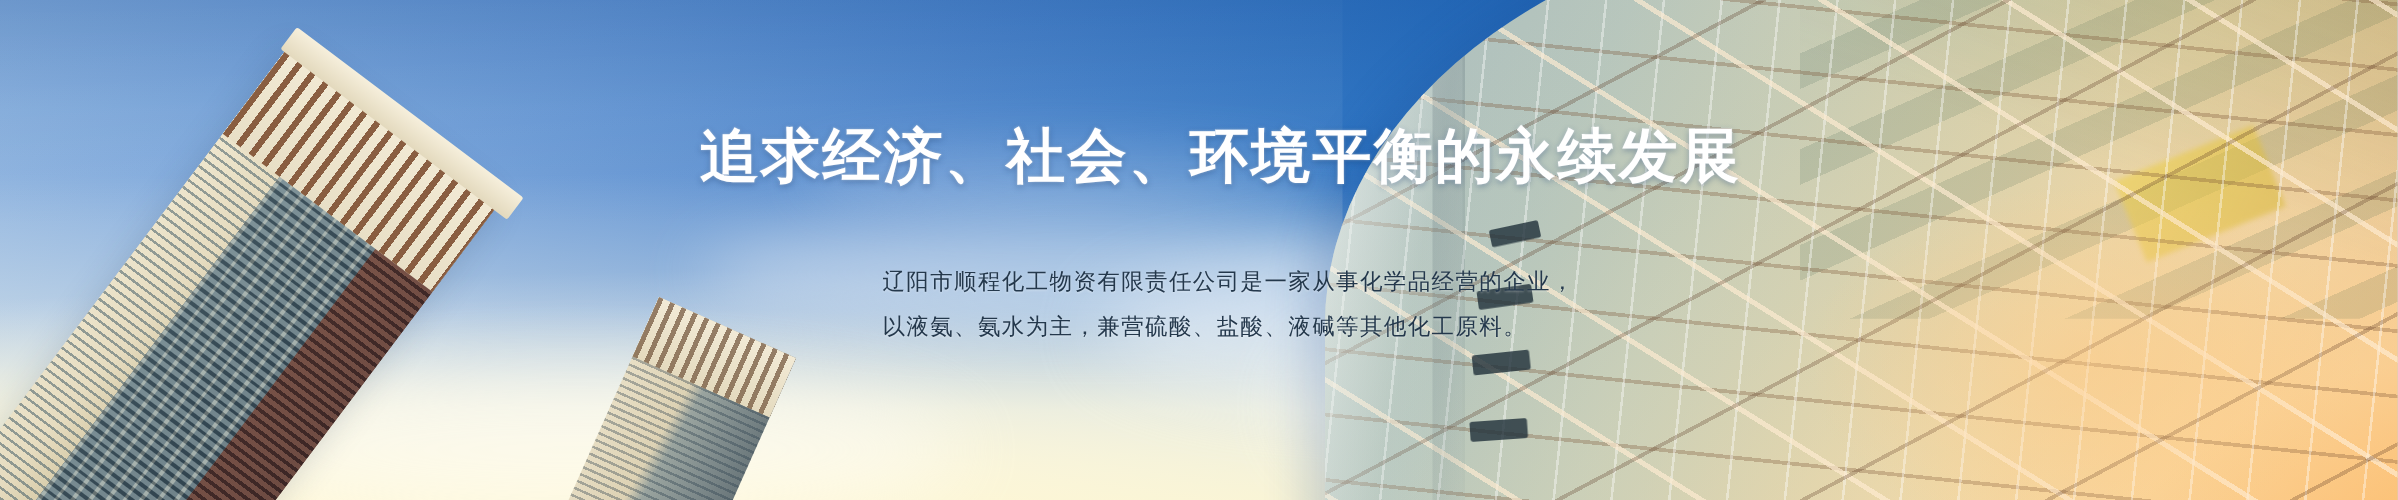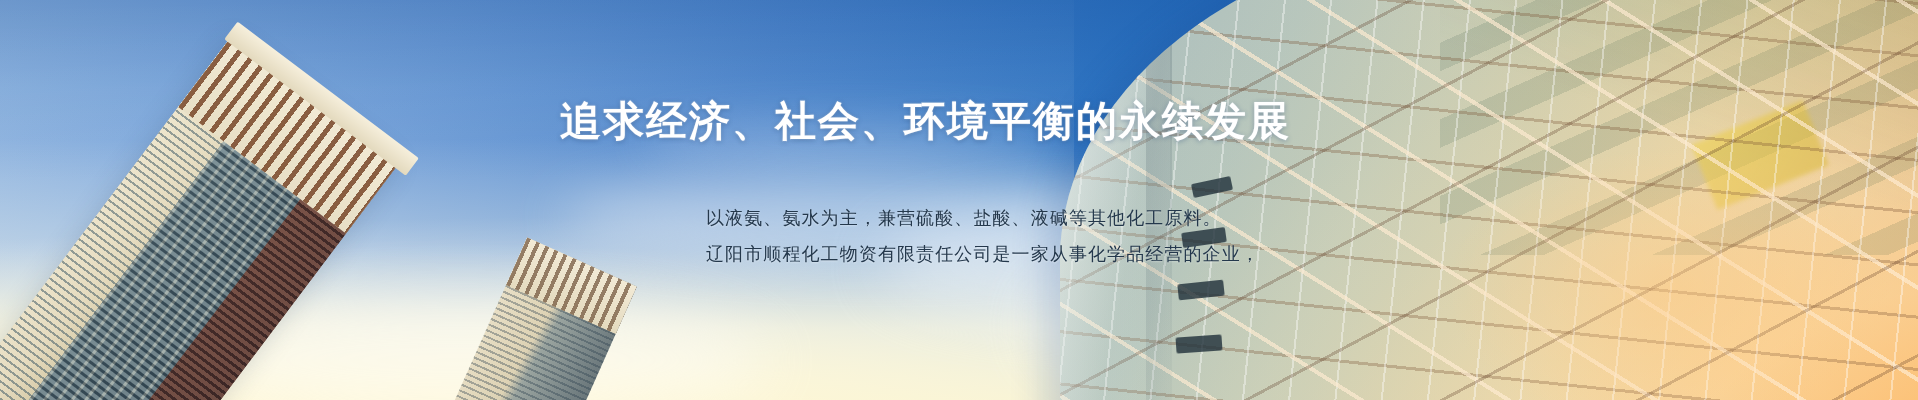--- a/index.html
+++ b/index.html
@@ -187,21 +187,21 @@
     background:radial-gradient(closest-side, rgba(255,200,130,0.45), rgba(255,200,130,0) 72%);
     pointer-events:none;
   }
 
   
   .copy{
     position:absolute;left:560px;top:96px;width:960px;
   }
   .headline{
     margin:0;
-    font-size:41px;
+    font-size:47px;
     font-weight:700;
     line-height:1.22;
     letter-spacing:2px;
     color:#ffffff;
     text-shadow:0 1px 5px rgba(25,60,110,.40), 0 0 2px rgba(255,255,255,.55);
     white-space:nowrap;
   }
   .subcopy{
     margin:54px 0 0 0;
     font-family:"Liberation Serif","DejaVu Serif",serif;
@@ -265,18 +265,18 @@
     <div class="rim-slot" style="left:116px;top:406px;width:46px;height:16px;transform:rotate(-4deg);"></div>
     <div class="rim-slot" style="left:132px;top:250px;width:40px;height:14px;transform:rotate(-12deg);"></div>
   </div>
 
   <div class="bloom"></div>
 
   <div class="copy">
     <h1 class="headline">追求经济、社会、环境平衡的永续发展</h1>
 
     <div class="subcopy">
+      <span class="line">辽阳市顺程化工物资有限责任公司是一家从事化学品经营的企业，</span>
       <span class="line">以液氨、氨水为主，兼营硫酸、盐酸、液碱等其他化工原料。</span>
-      <span class="line">辽阳市顺程化工物资有限责任公司是一家从事化学品经营的企业，</span>
     </div>
   </div>
 
 </div>
 
 </body></html>

